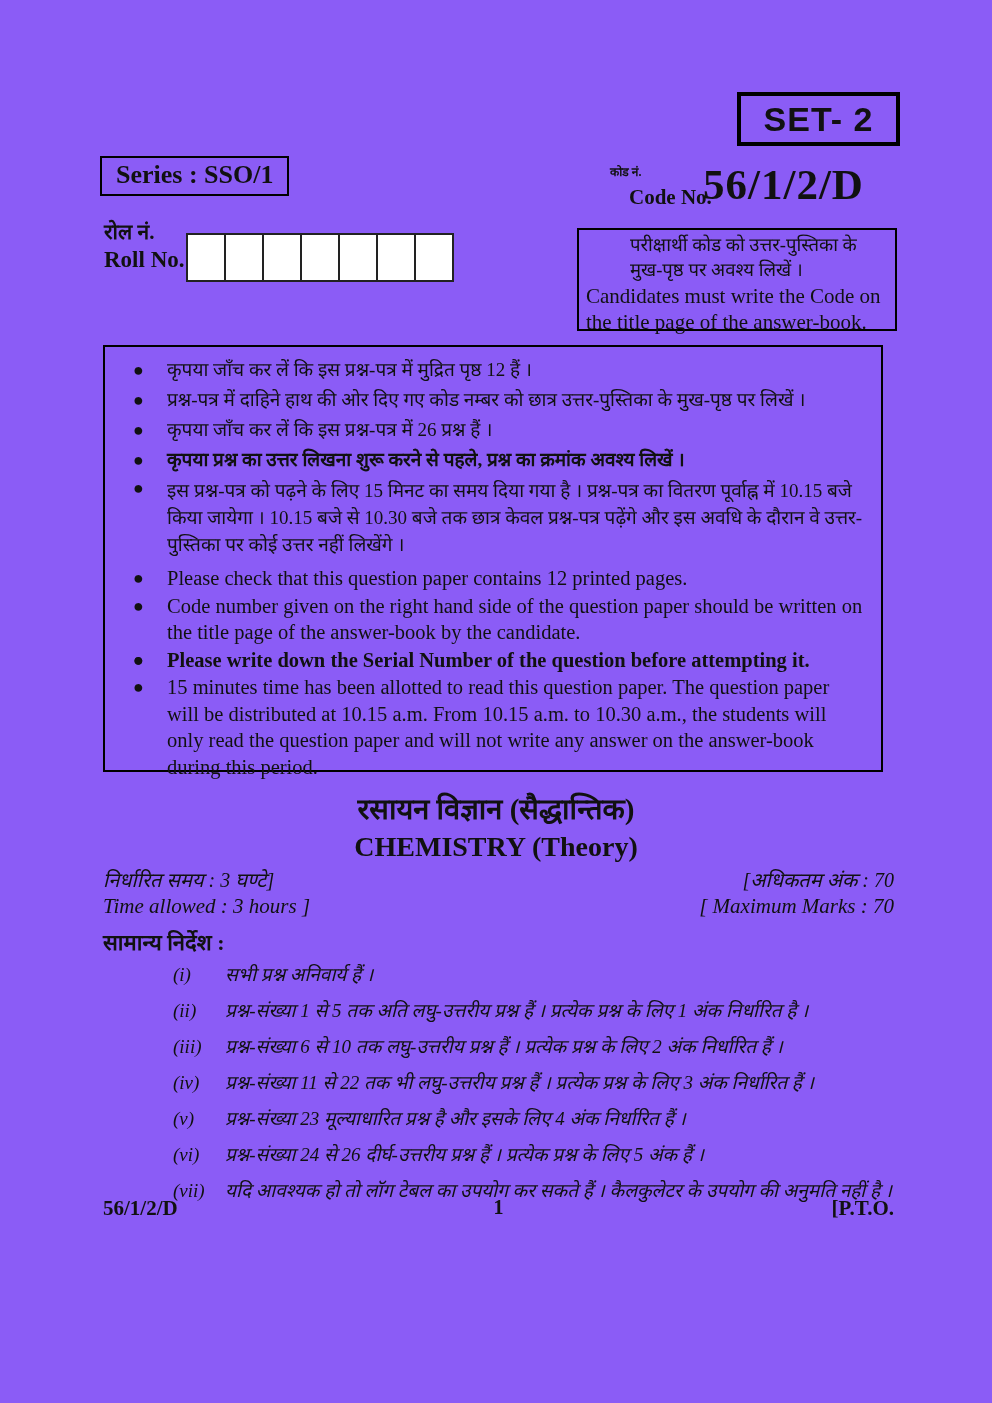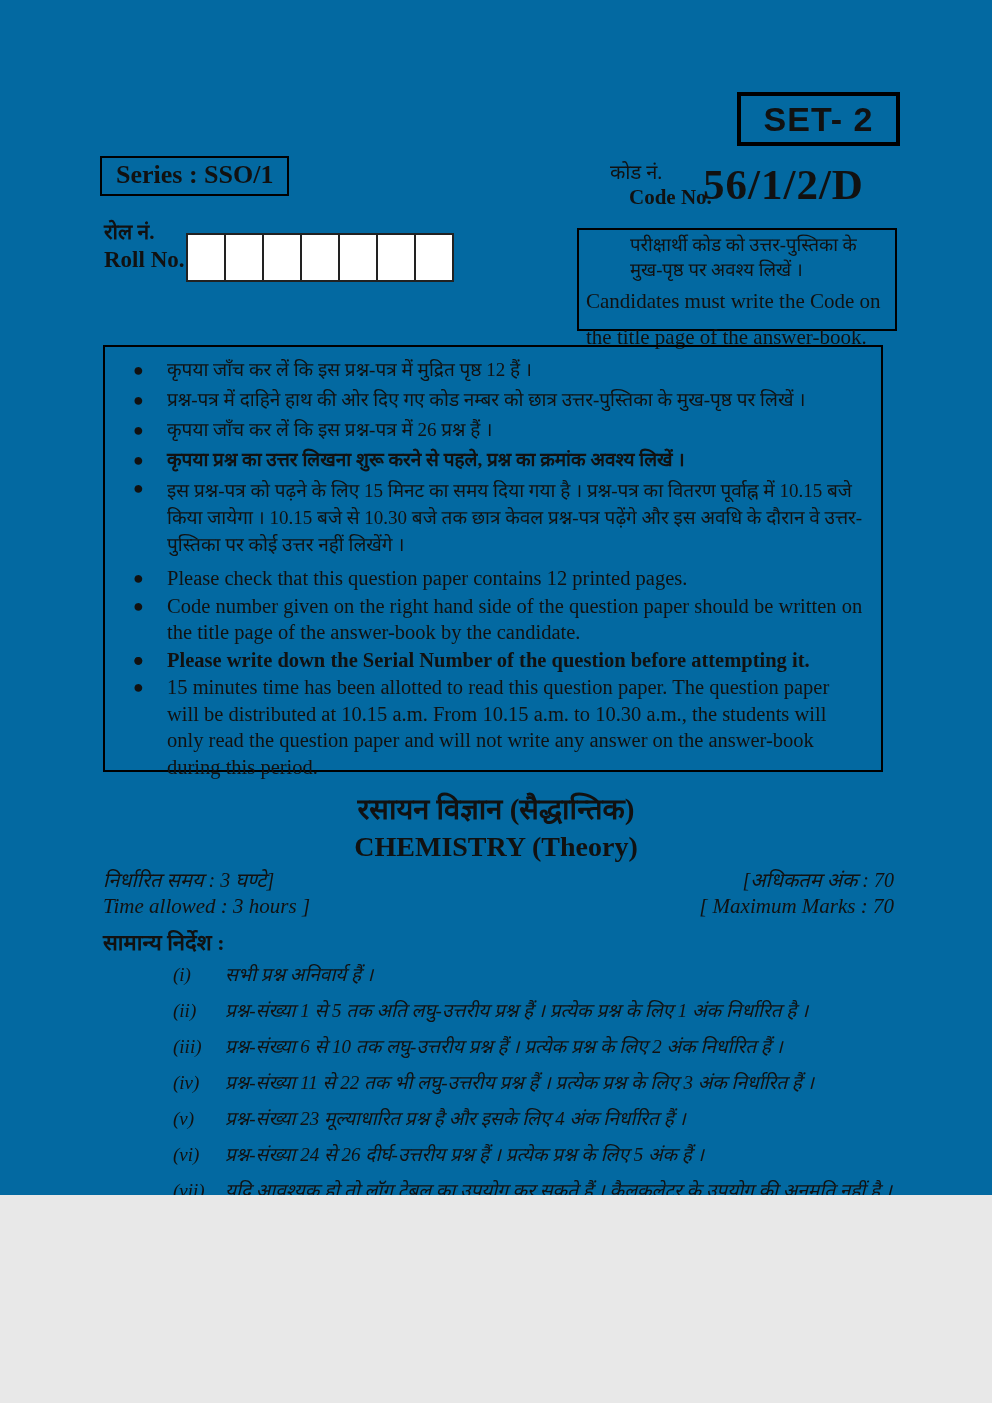--- a/index.html
+++ b/index.html
@@ -1,43 +1,43 @@
 <!DOCTYPE html>
 <html><head>
 <meta charset="utf-8">
 <style>
   * { margin: 0; padding: 0; box-sizing: border-box; }
   html, body { background: #e8e8e8; }
   .page {
     position: relative;
     width: 992px;
-    height: 1195px;
+    height: 1403px;
     margin: 0 auto;
-    background: #0369a1;
+    background: #8b5cf6;
     color: #111;
     font-family: "Liberation Serif", serif;
     overflow: hidden;
   }
   
   .set-box {
     position: absolute; left: 737px; top: 92px;
     width: 163px; height: 54px;
     border: 4px solid #000;
     display: flex; align-items: center; justify-content: center;
     font-family: "Liberation Sans", sans-serif;
     font-weight: bold; font-size: 34px; letter-spacing: 1px;
   }
   .series-box {
     position: absolute; left: 100px; top: 156px;
     border: 2px solid #000;
     padding: 2px 14px 4px 14px;
     font-weight: bold; font-size: 26px;
   }
   .code-labels { position: absolute; left: 610px; top: 160px; line-height: 25px; }
-  .code-label-hi { font-weight: normal; font-size: 20px; }
+  .code-label-hi { font-weight: bold; font-size: 12px; }
   .code-label-en { font-weight: bold; font-size: 21px; margin-left: 19px; }
   .code-value {
     position: absolute; left: 703px; top: 160px;
     font-weight: bold; font-size: 43px; letter-spacing: 1px;
   }
   .roll-labels { position: absolute; left: 104px; top: 219px; line-height: 27px; }
   .roll-label-hi { font-weight: bold; font-size: 21px; }
   .roll-label-en { font-weight: bold; font-size: 23px; }
   .roll-boxes { position: absolute; left: 186px; top: 233px; display: flex; }
   .roll-cell {
@@ -47,21 +47,21 @@
     background: #fff;
   }
   .roll-cell:first-child { margin-left: 0; }
   .info-box {
     position: absolute; left: 577px; top: 228px;
     width: 320px; height: 103px;
     border: 2px solid #000;
     padding: 3px 7px;
   }
   .info-hi { font-size: 18.5px; line-height: 25px; margin-left: 44px; }
-  .info-en { font-size: 21px; line-height: 36px; }
+  .info-en { font-size: 21px; line-height: 26px; }
   
   .main-box {
     position: absolute; left: 103px; top: 345px;
     width: 780px; height: 427px;
     border: 2px solid #000;
     padding: 8px 16px 0 0;
   }
   .main-box ul { list-style: none; }
   .main-box li { position: relative; padding-left: 62px; }
   .main-box li .dot {

